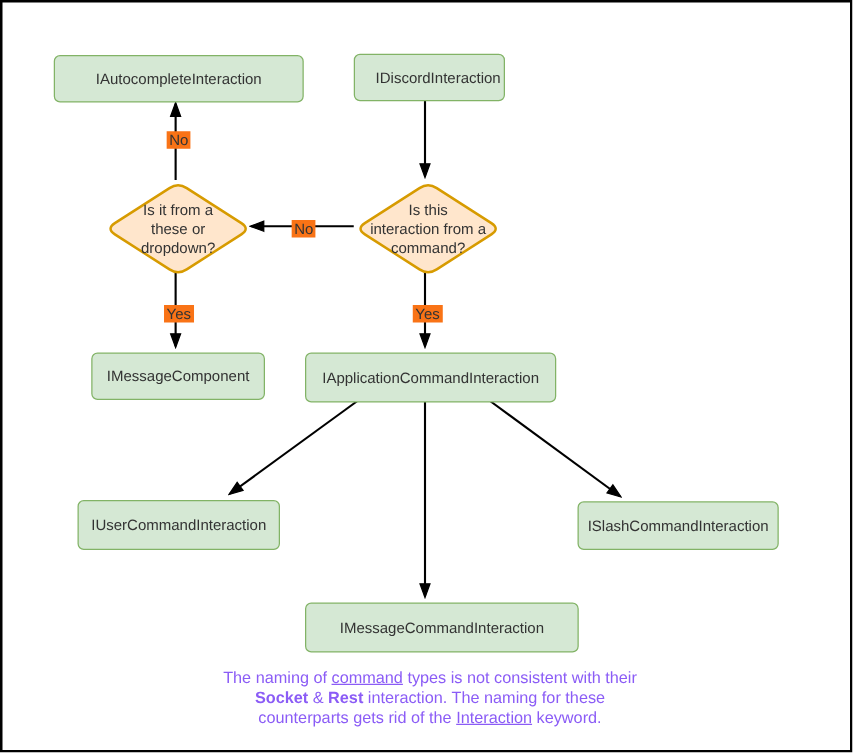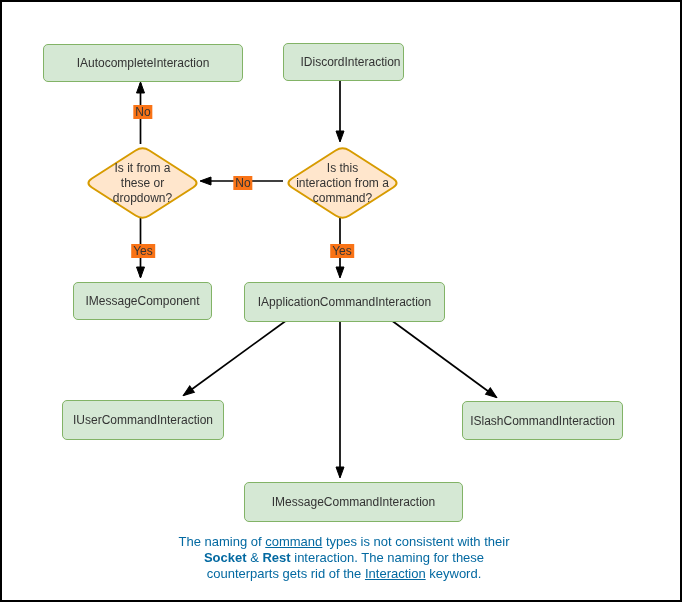--- a/index.html
+++ b/index.html
@@ -65,21 +65,21 @@
   }
   .note {
     position: absolute;
     z-index: 2;
     left: 112px;
     top: 532px;
     width: 460px;
     text-align: center;
     font-size: 13px;
     line-height: 16px;
-    color: #0369a1;
+    color: #8b5cf6;
   }
   .note .u { text-decoration: underline; }
   .note .b { font-weight: bold; }
 </style>
 </head>
 <body>
 
 <div class="canvas">
 
   <svg class="edges" viewBox="0 0 682 602">

